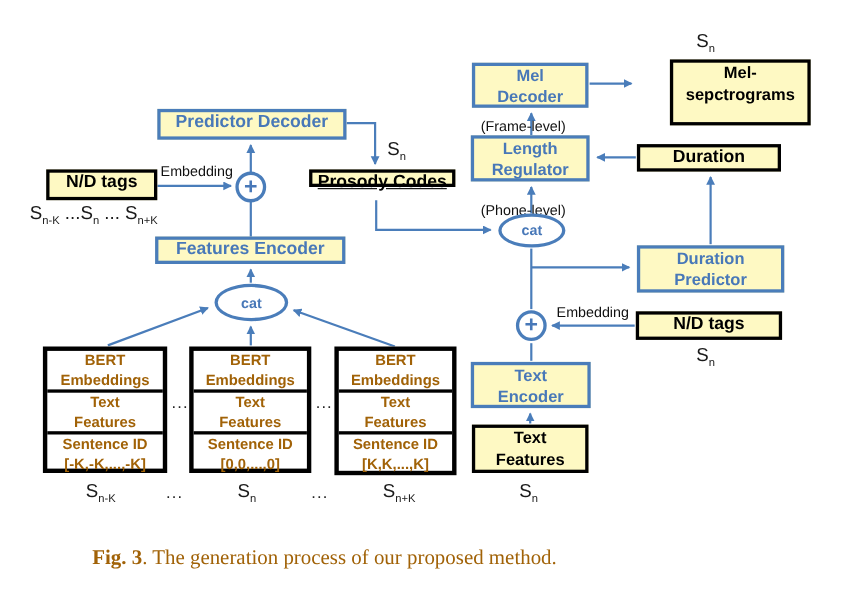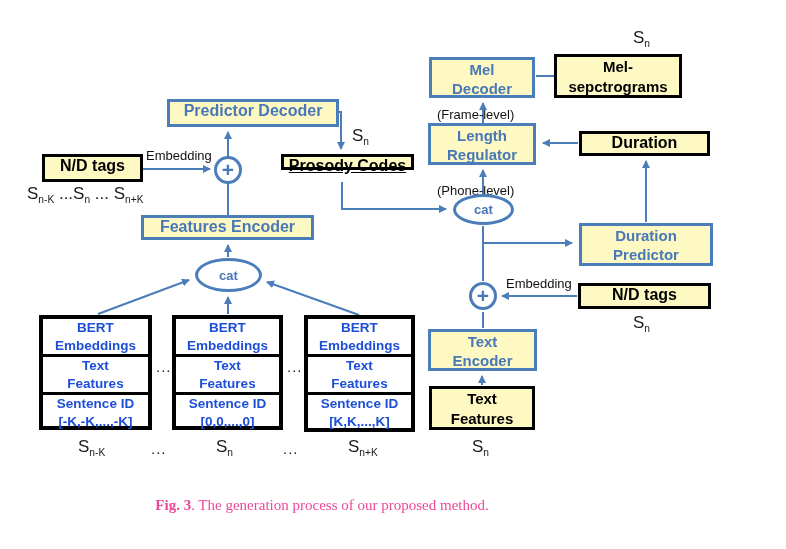--- a/index.html
+++ b/index.html
@@ -22,29 +22,29 @@
   
   .circ{position:absolute;box-sizing:border-box;border:3px solid #4a7dba;border-radius:50%;
         background:#fff;display:flex;align-items:center;justify-content:center;
         color:#4878b8;font-weight:bold;}
   .plus{font-size:21px;line-height:1;padding-bottom:2px;}
   .cat{font-size:13px;}
   
   .bert{position:absolute;box-sizing:border-box;border:4px solid #000;background:#fff;
         display:flex;flex-direction:column;}
   .bert .row{flex:1;display:flex;align-items:center;justify-content:center;text-align:center;
-        font-weight:bold;color:#1d4ed8;font-size:13.5px;line-height:1.3;white-space:pre-line;}
+        font-weight:bold;color:#a16207;font-size:13.5px;line-height:1.3;white-space:pre-line;}
   .bert .row + .row{border-top:3px solid #000;}
   
   .txt{position:absolute;color:#111;background:transparent;}
   .small{font-size:13px;}
   .slab{font-size:17px;color:#1a1a1a;text-align:center;}
   .slab sub,.txt sub{font-size:0.6em;}
   .dots{font-size:15px;color:#222;letter-spacing:1px;}
-  .caption{position:absolute;font-family:"Liberation Serif",serif;font-size:15px;color:#ec4899;padding-left:27px;}
+  .caption{position:absolute;font-family:"Liberation Serif",serif;font-size:19px;color:#a16207;}
 </style>
 </head>
 <body>
 
 <div id="canvas">
 
   <svg id="wires" viewBox="0 0 786 549">
     <defs>
       <marker id="ah" markerWidth="9" markerHeight="9" refX="7" refY="4" orient="auto" markerUnits="userSpaceOnUse">
         <path d="M0,0 L8,4 L0,8 Z" fill="#4a7dba"></path>
@@ -66,21 +66,21 @@
       <path d="M578,143 L543,143" marker-end="url(#ah)"></path>
       <path d="M646,222 L646,161" marker-end="url(#ah)"></path>
       <path d="M483,281 L483,226"></path>
       <path d="M483,243 L572,243" marker-end="url(#ah)"></path>
       <path d="M577,296 L502,296" marker-end="url(#ah)"></path>
       <path d="M483,328 L483,312"></path>
       <path d="M482,385 L482,376" marker-end="url(#ah)"></path>
     </g>
   </svg>
 
-  <div class="node bbox b1" style="left:143px;top:99px;width:172px;height:28px;margin-left:24px;">
+  <div class="node bbox b1" style="left:143px;top:99px;width:172px;height:28px;">
     <span class="lbl">Predictor Decoder</span>
   </div>
 
   <div class="node kbox k1" style="left:42px;top:154px;width:101px;height:28px;">
     <span class="lbl">N/D tags</span>
   </div>
   <div class="txt slab" style="left:27px;top:184px;">S<sub>n-K</sub> ...S<sub>n</sub> ... S<sub>n+K</sub></div>
 
   <div class="txt small" style="left:146px;top:148px;">Embedding</div>
 
@@ -133,21 +133,21 @@
   <div class="txt dots" style="left:151px;top:440px;">...</div>
   <div class="txt slab" style="left:216px;top:437px;">S<sub>n</sub></div>
   <div class="txt dots" style="left:283px;top:440px;">...</div>
   <div class="txt slab" style="left:348px;top:437px;">S<sub>n+K</sub></div>
 
   <div class="node bbox b2" style="left:429px;top:57px;width:106px;height:41px;">
     <span class="lbl">Mel
 Decoder</span>
   </div>
   <div class="txt slab" style="left:633px;top:28px;">S<sub>n</sub></div>
-  <div class="node kbox k2" style="left:554px;top:54px;width:128px;height:44px;">
+  <div class="node kbox k2" style="left:609px;top:54px;width:128px;height:60px;">
     <span class="lbl">Mel-
 sepctrograms</span>
   </div>
 
   <div class="txt small" style="left:437px;top:107px;">(Frame-level)</div>
 
   <div class="node bbox b2" style="left:428px;top:123px;width:108px;height:42px;">
     <span class="lbl">Length
 Regulator</span>
   </div>

